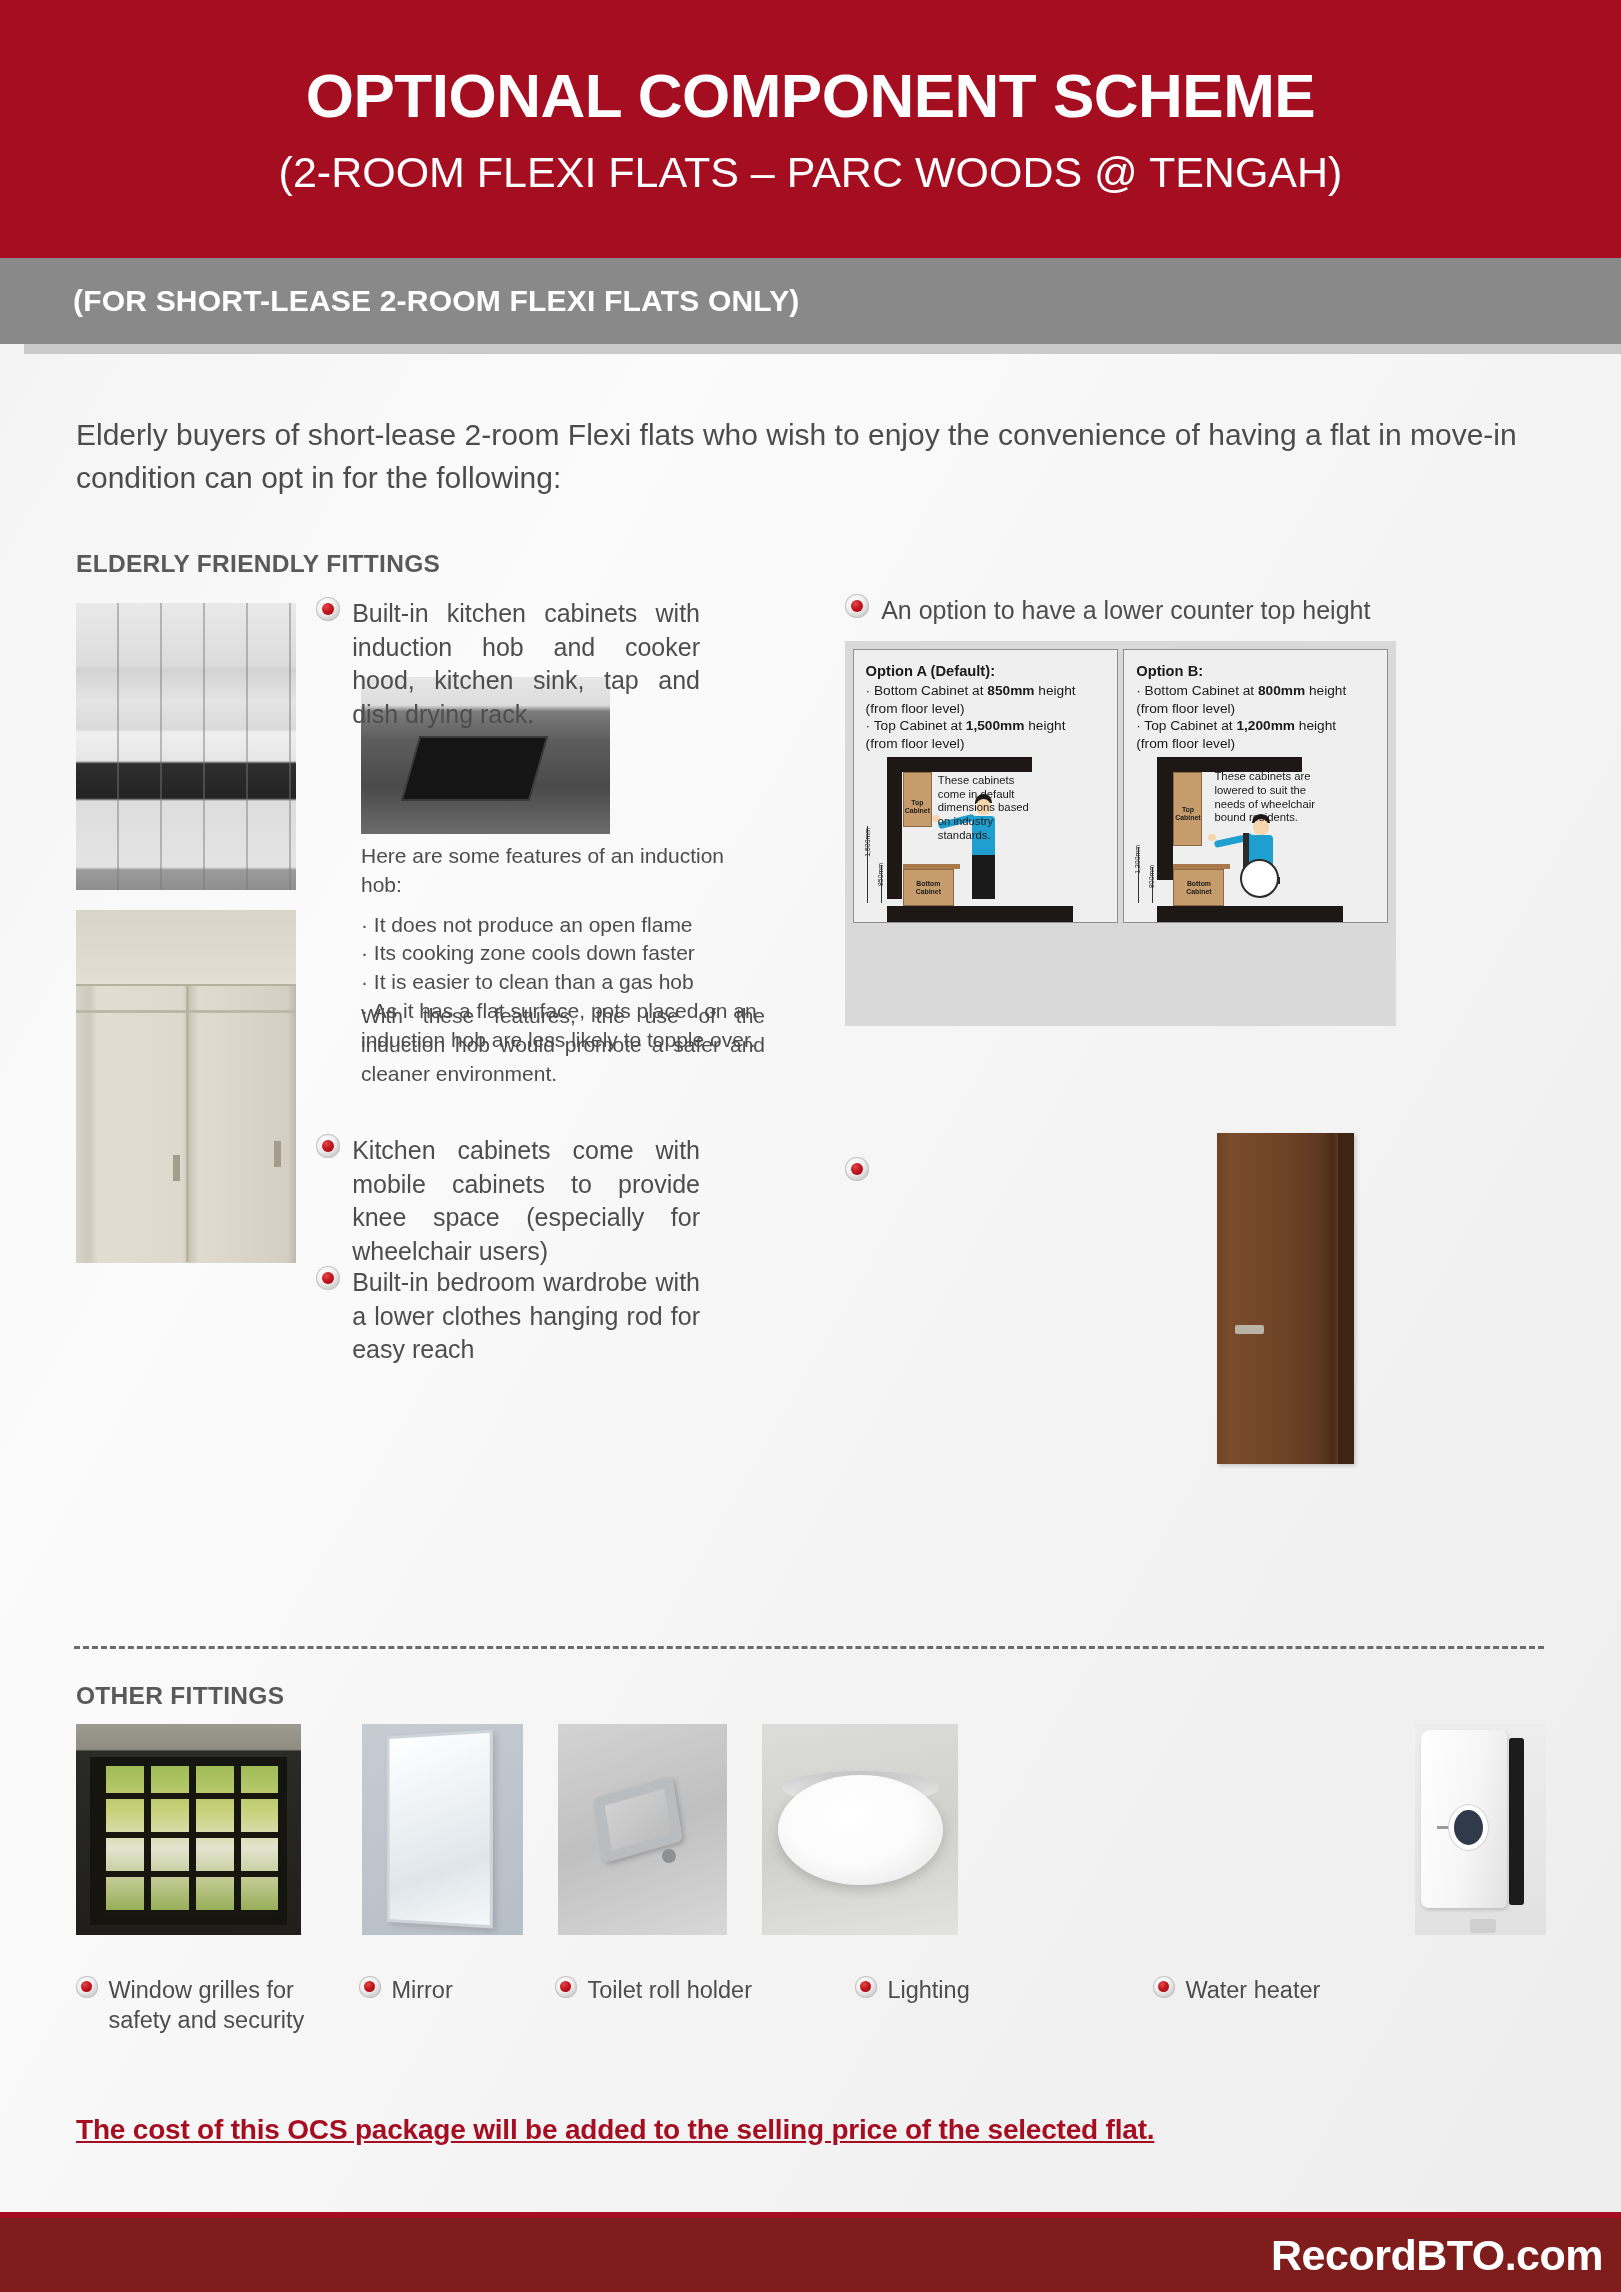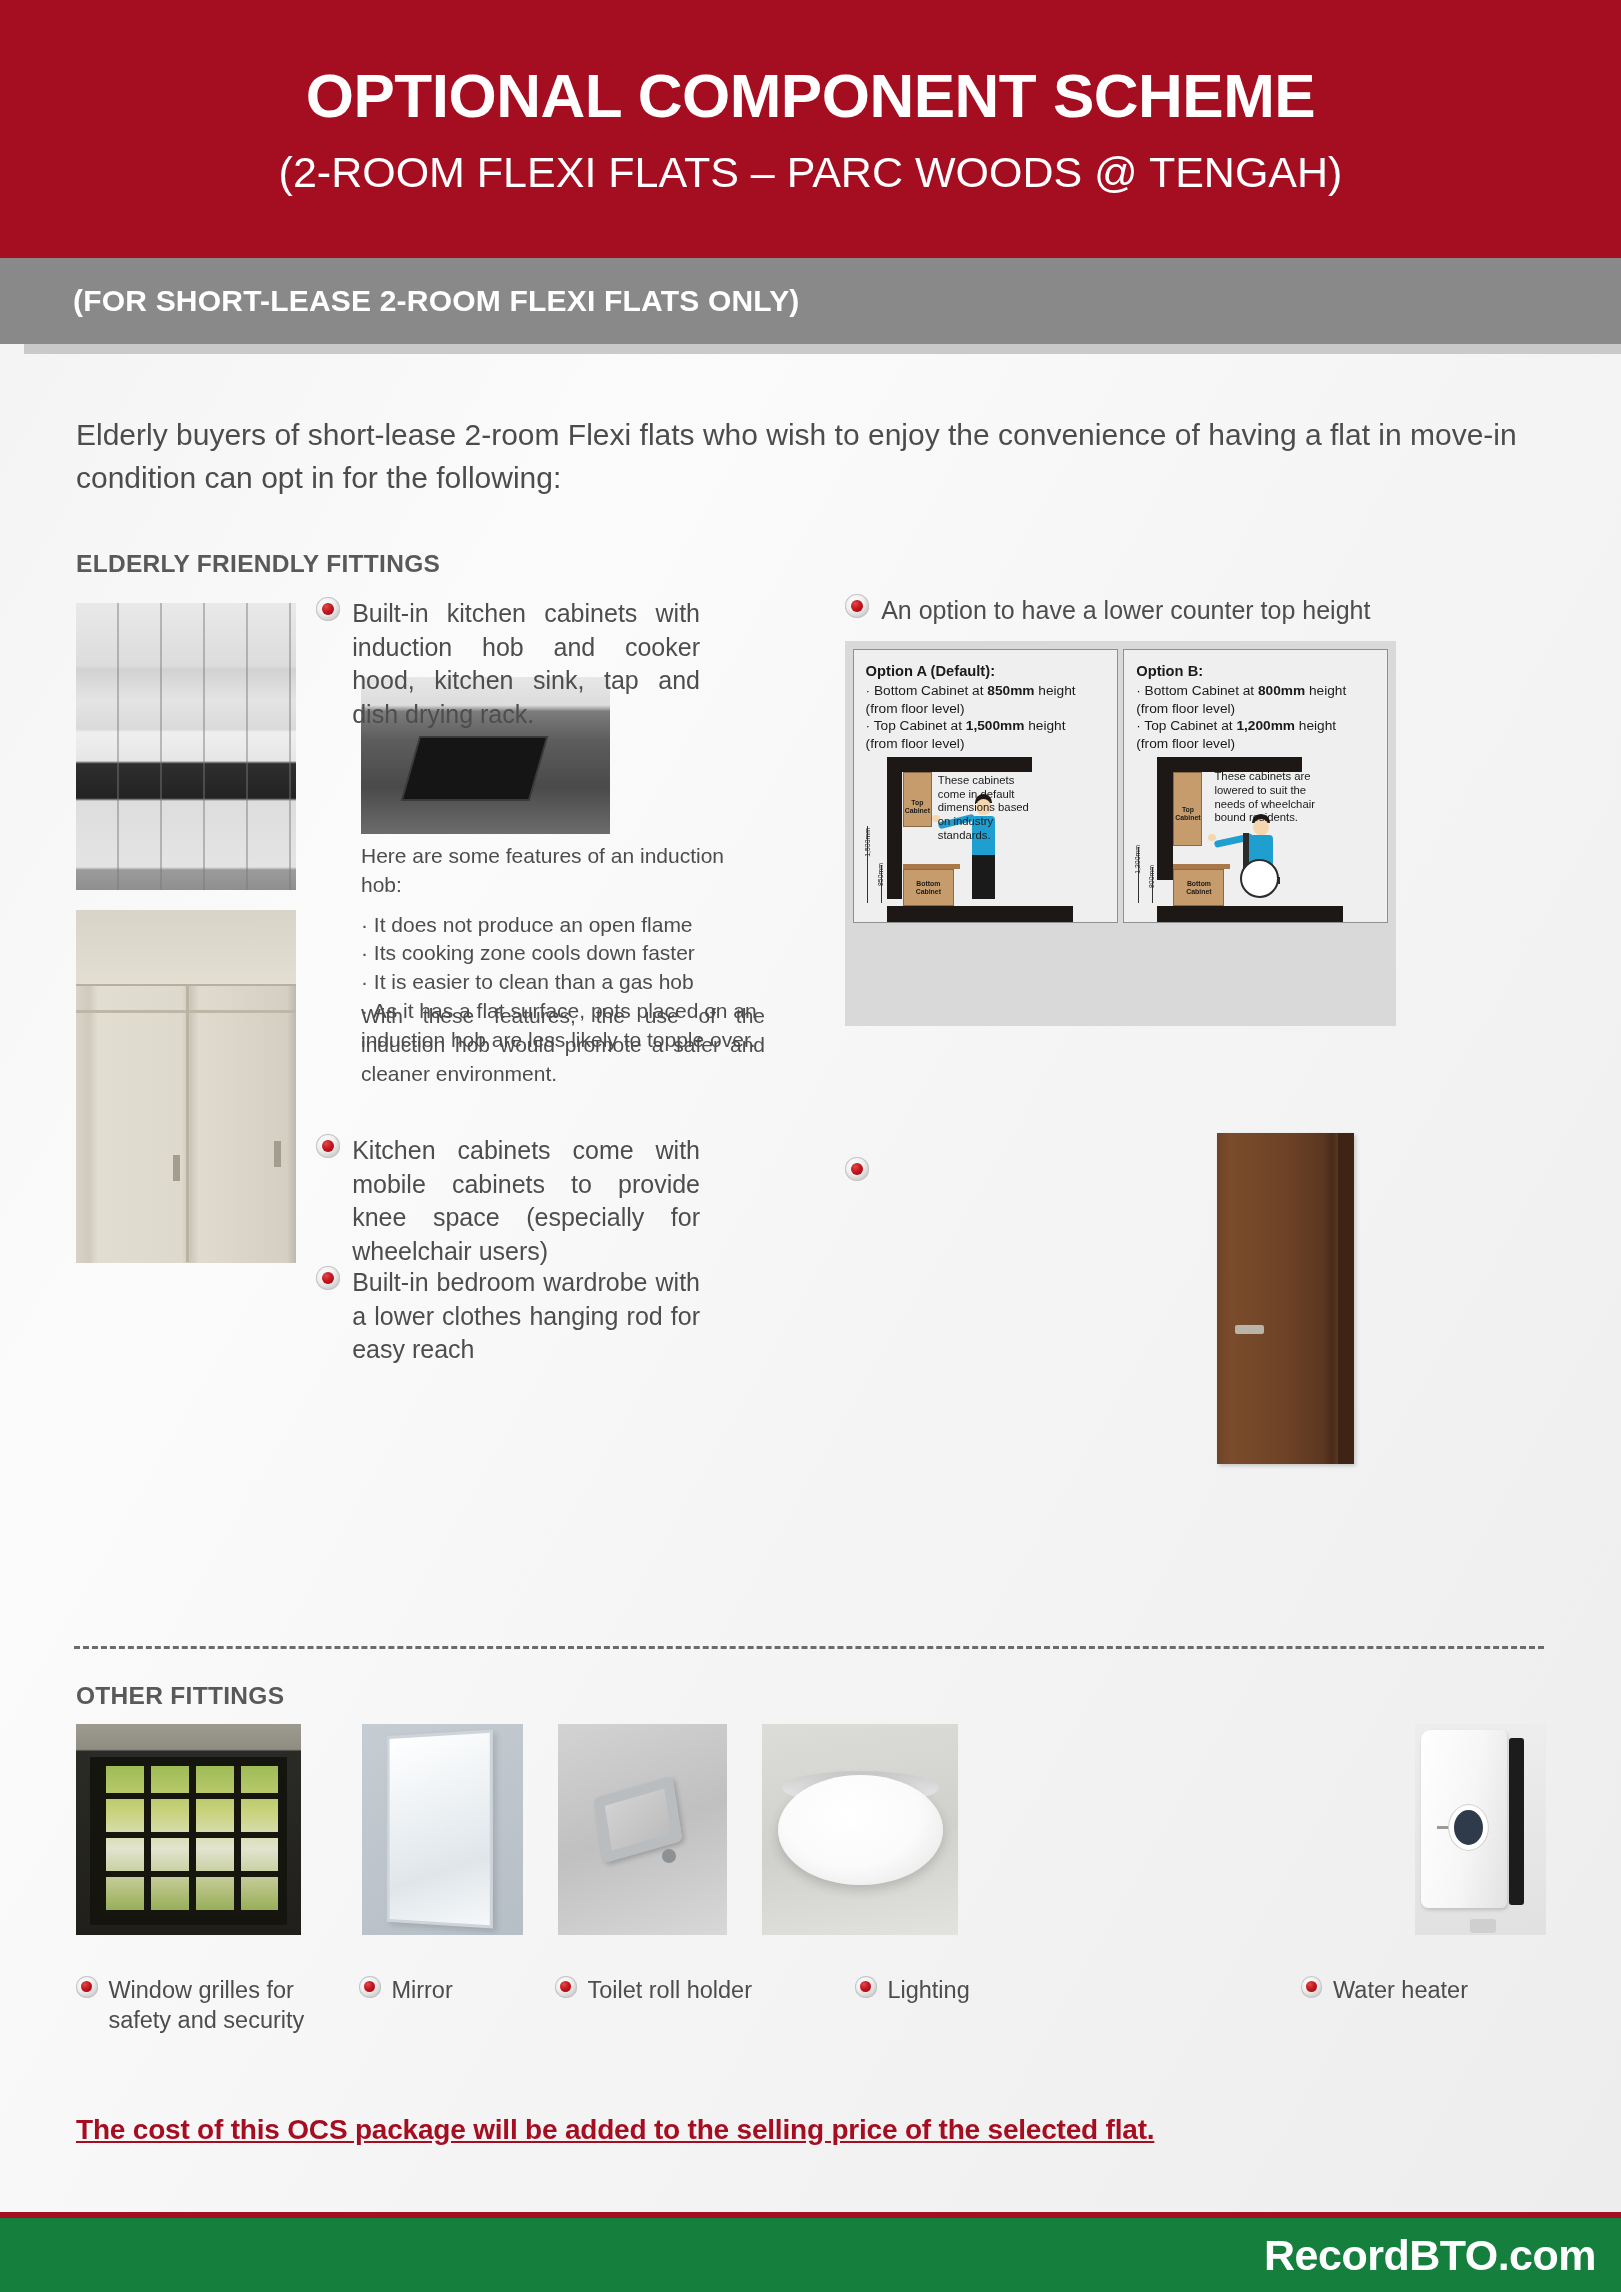--- a/index.html
+++ b/index.html
@@ -307,22 +307,22 @@
   }
   .hdb-text {
     font-family: "Liberation Serif", serif; font-weight: bold;
     font-size: 25.5px; line-height: 1.13; color: #1a1a1a; letter-spacing: 0.3px;
   }
 
   
   .footer-red { position: absolute; left: 0; top: 2212px; width: 1621px; height: 5.9px; background: #a50d21; }
   .footer-black {
     position: absolute; left: 0; top: 2218px; width: 1621px; height: 74px;
-    background: #15803d; display: flex; align-items: center; justify-content: flex-end;
-    padding-right: 25px;
+    background: #7f1d1d; display: flex; align-items: center; justify-content: flex-end;
+    padding-right: 18px;
   }
   .footer-text { color: #ffffff; font-size: 43px; font-weight: bold; letter-spacing: -0.5px; }
 </style>
 </head>
 <body>
 
 <div class="header-red">
   <div class="header-title">OPTIONAL COMPONENT SCHEME</div>
   <div class="header-sub">(2-ROOM FLEXI FLATS – PARC WOODS @ TENGAH)</div>
 </div>
@@ -502,21 +502,21 @@
     <span class="cap-text">Mirror</span>
   </div>
   <div class="of-caption" style="left:555px; width:255px;">
     <span class="bullet small"></span>
     <span class="cap-text">Toilet roll holder</span>
   </div>
   <div class="of-caption" style="left:855px; width:186px;">
     <span class="bullet small"></span>
     <span class="cap-text">Lighting</span>
   </div>
-  <div class="of-caption" style="left:1223px; width:245px;justify-content:flex-end;">
+  <div class="of-caption" style="left:1153px; width:245px;">
     <span class="bullet small"></span>
     <span class="cap-text">Water heater</span>
   </div>
 
   <div class="cost-line">The cost of this OCS package will be added to the selling price of the selected flat.</div>
 
   <div class="disclaimer">Disclaimer: All displays and images shown here are strictly for reference only and are subject to change without notice. The displays and images shown here are conceptual and indicative only and the colour schemes, design, dimensions, type, tonal differences and specifications may differ from the actual fittings installed in the flat.</div>
 
   <div class="hdb">
     <div class="hdb-mark">

